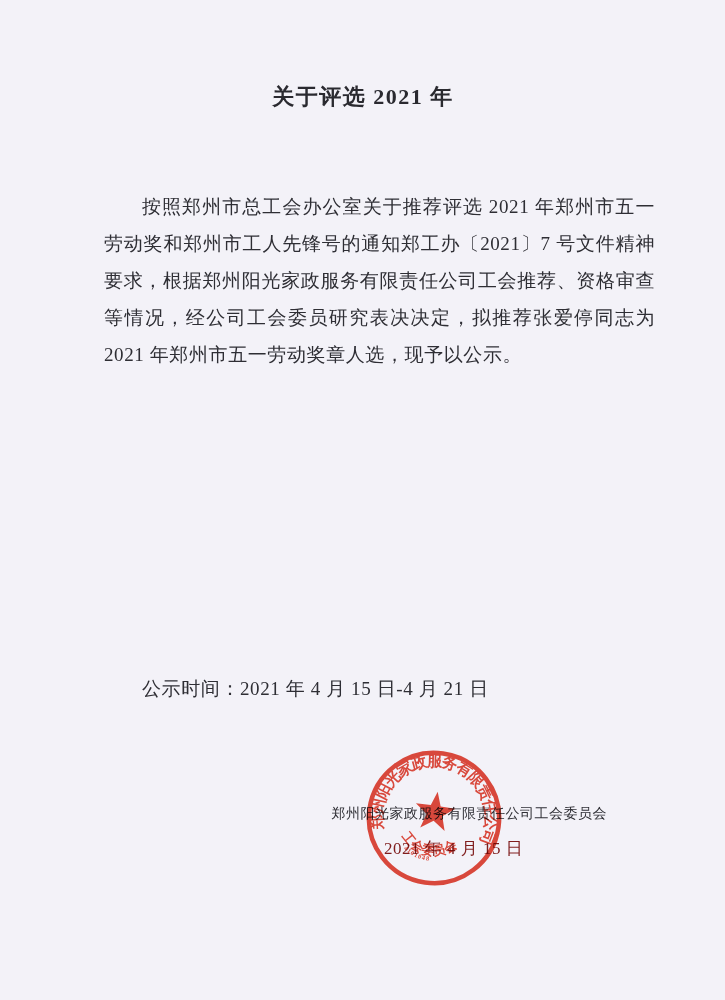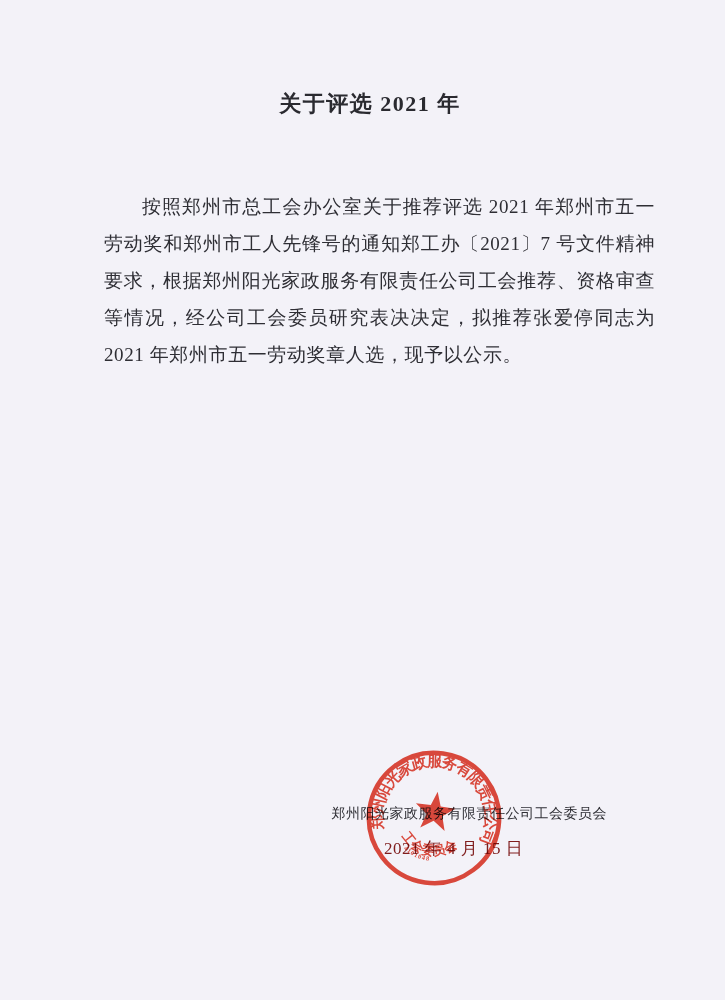--- a/index.html
+++ b/index.html
@@ -14,21 +14,21 @@
     height: 1000px;
     margin: 0 auto;
     background: #f3f2f8;
     overflow: hidden;
     color: #2e2e34;
   }
   .title {
     position: absolute;
     left: 88px;
     width: 550px;
-    margin: 7px;
+    margin: 0;
     text-align: center;
     font-size: 22px;
     font-weight: bold;
     letter-spacing: 1.5px;
     line-height: 26px;
     color: #2a2a30;
   }
   .t1 { top: 84px; }
   .t2 { top: 124px; }
   .para {
@@ -83,20 +83,21 @@
   .seal svg { width: 100%; height: 100%; display: block; }
 </style>
 </head>
 <body>
 
 <div class="page">
 
   <h1 class="title t1">关于评选 2021 年</h1>
 
   <p class="para p1">按照郑州市总工会办公室关于推荐评选 2021 年郑州市五一劳动奖和郑州市工人先锋号的通知郑工办〔2021〕7 号文件精神要求，根据郑州阳光家政服务有限责任公司工会推荐、资格审查等情况，经公司工会委员研究表决决定，拟推荐张爱停同志为 2021 年郑州市五一劳动奖章人选，现予以公示。</p>
+  <p class="para p3">公示时间：2021 年 4 月 15 日-4 月 21 日</p>
 
   <div class="signature">郑州阳光家政服务有限责任公司工会委员会</div>
   <div class="sig-date">2021 年 4 月 15 日</div>
 
   <div class="seal">
     <svg viewBox="0 0 200 200" xmlns="http://www.w3.org/2000/svg">
       <defs>
         <path id="arc-ring" d="M 30.5,125.3 A 74 74 0 1 1 169.5,125.3" fill="none"></path>
         <path id="arc-inner" d="M 57,130 A 52 52 0 0 0 143,130" fill="none"></path>
         <path id="arc-serial" d="M 60,147 A 62 62 0 0 0 140,147" fill="none"></path>

